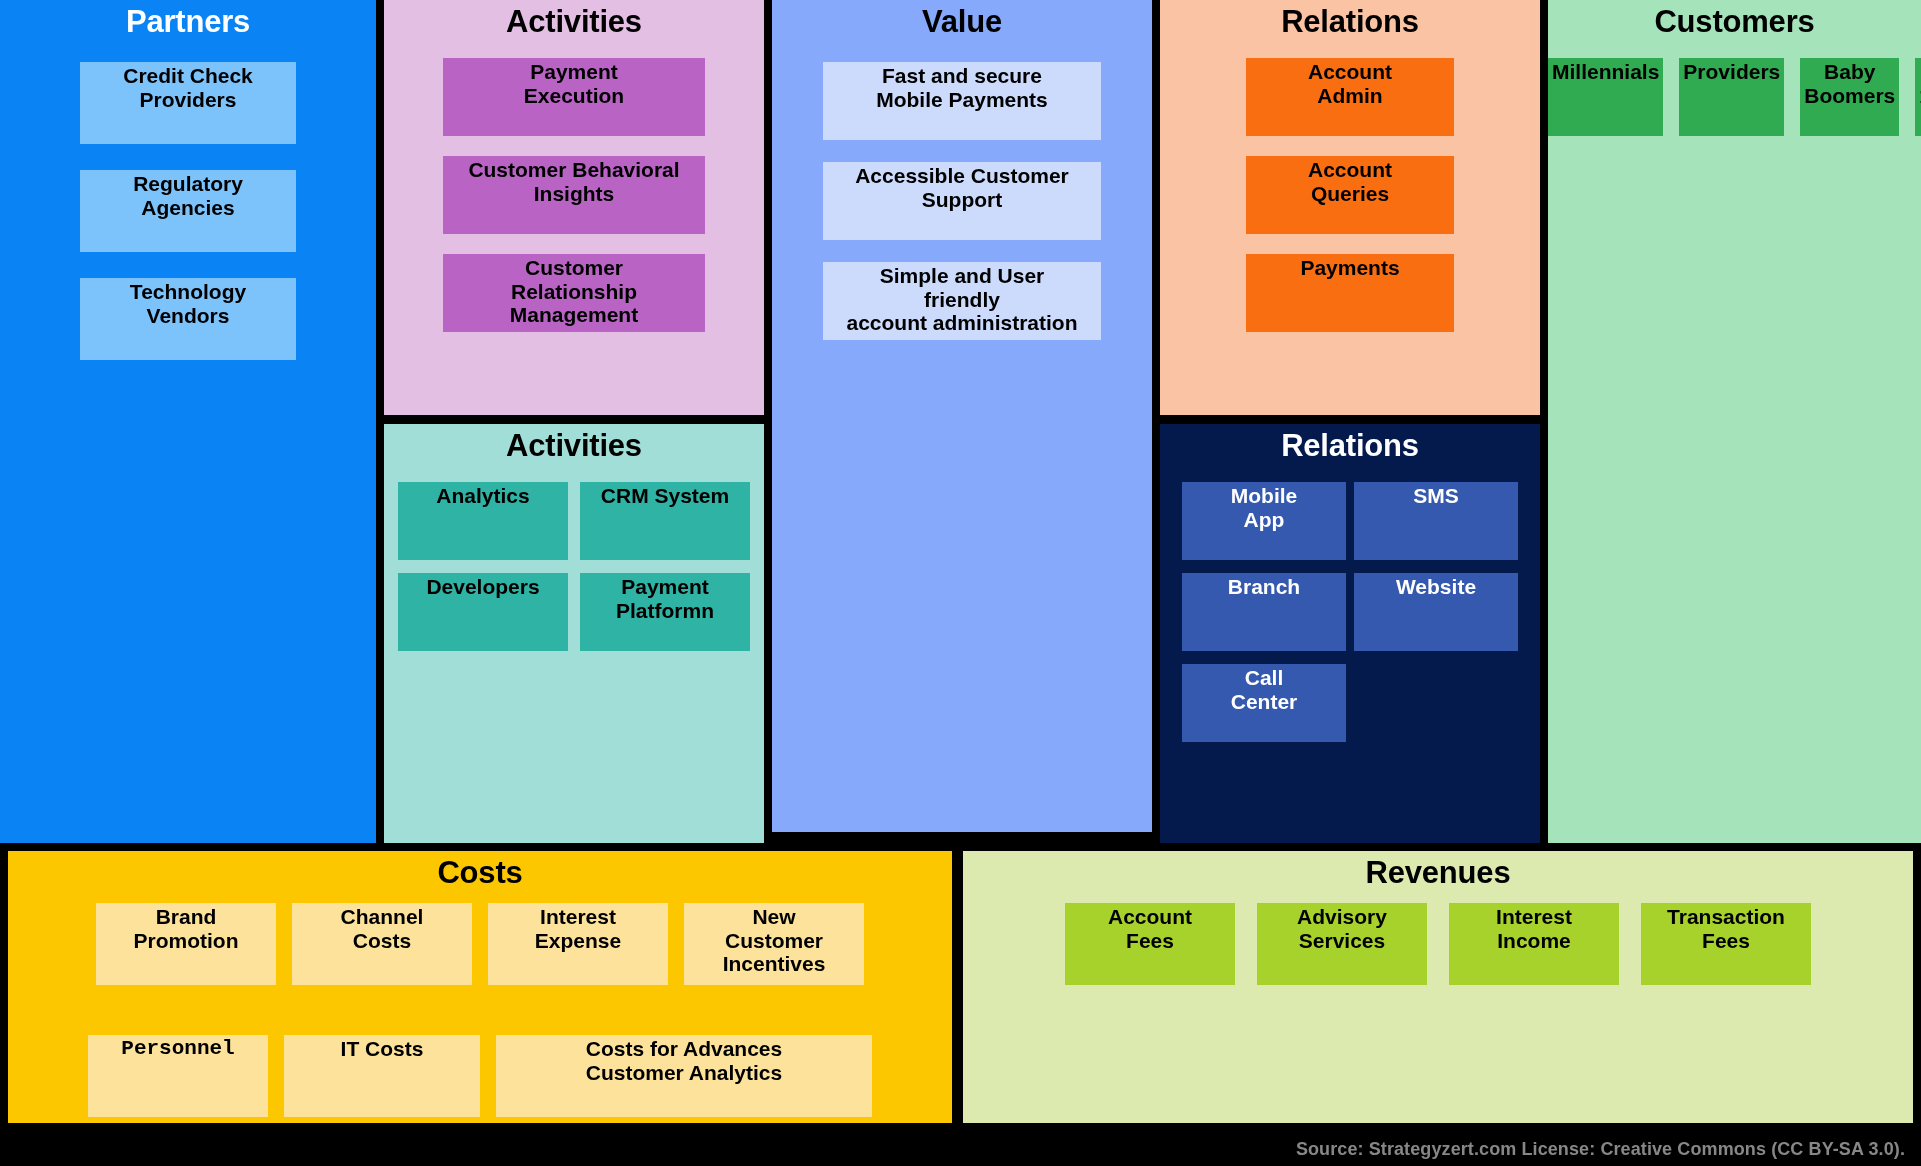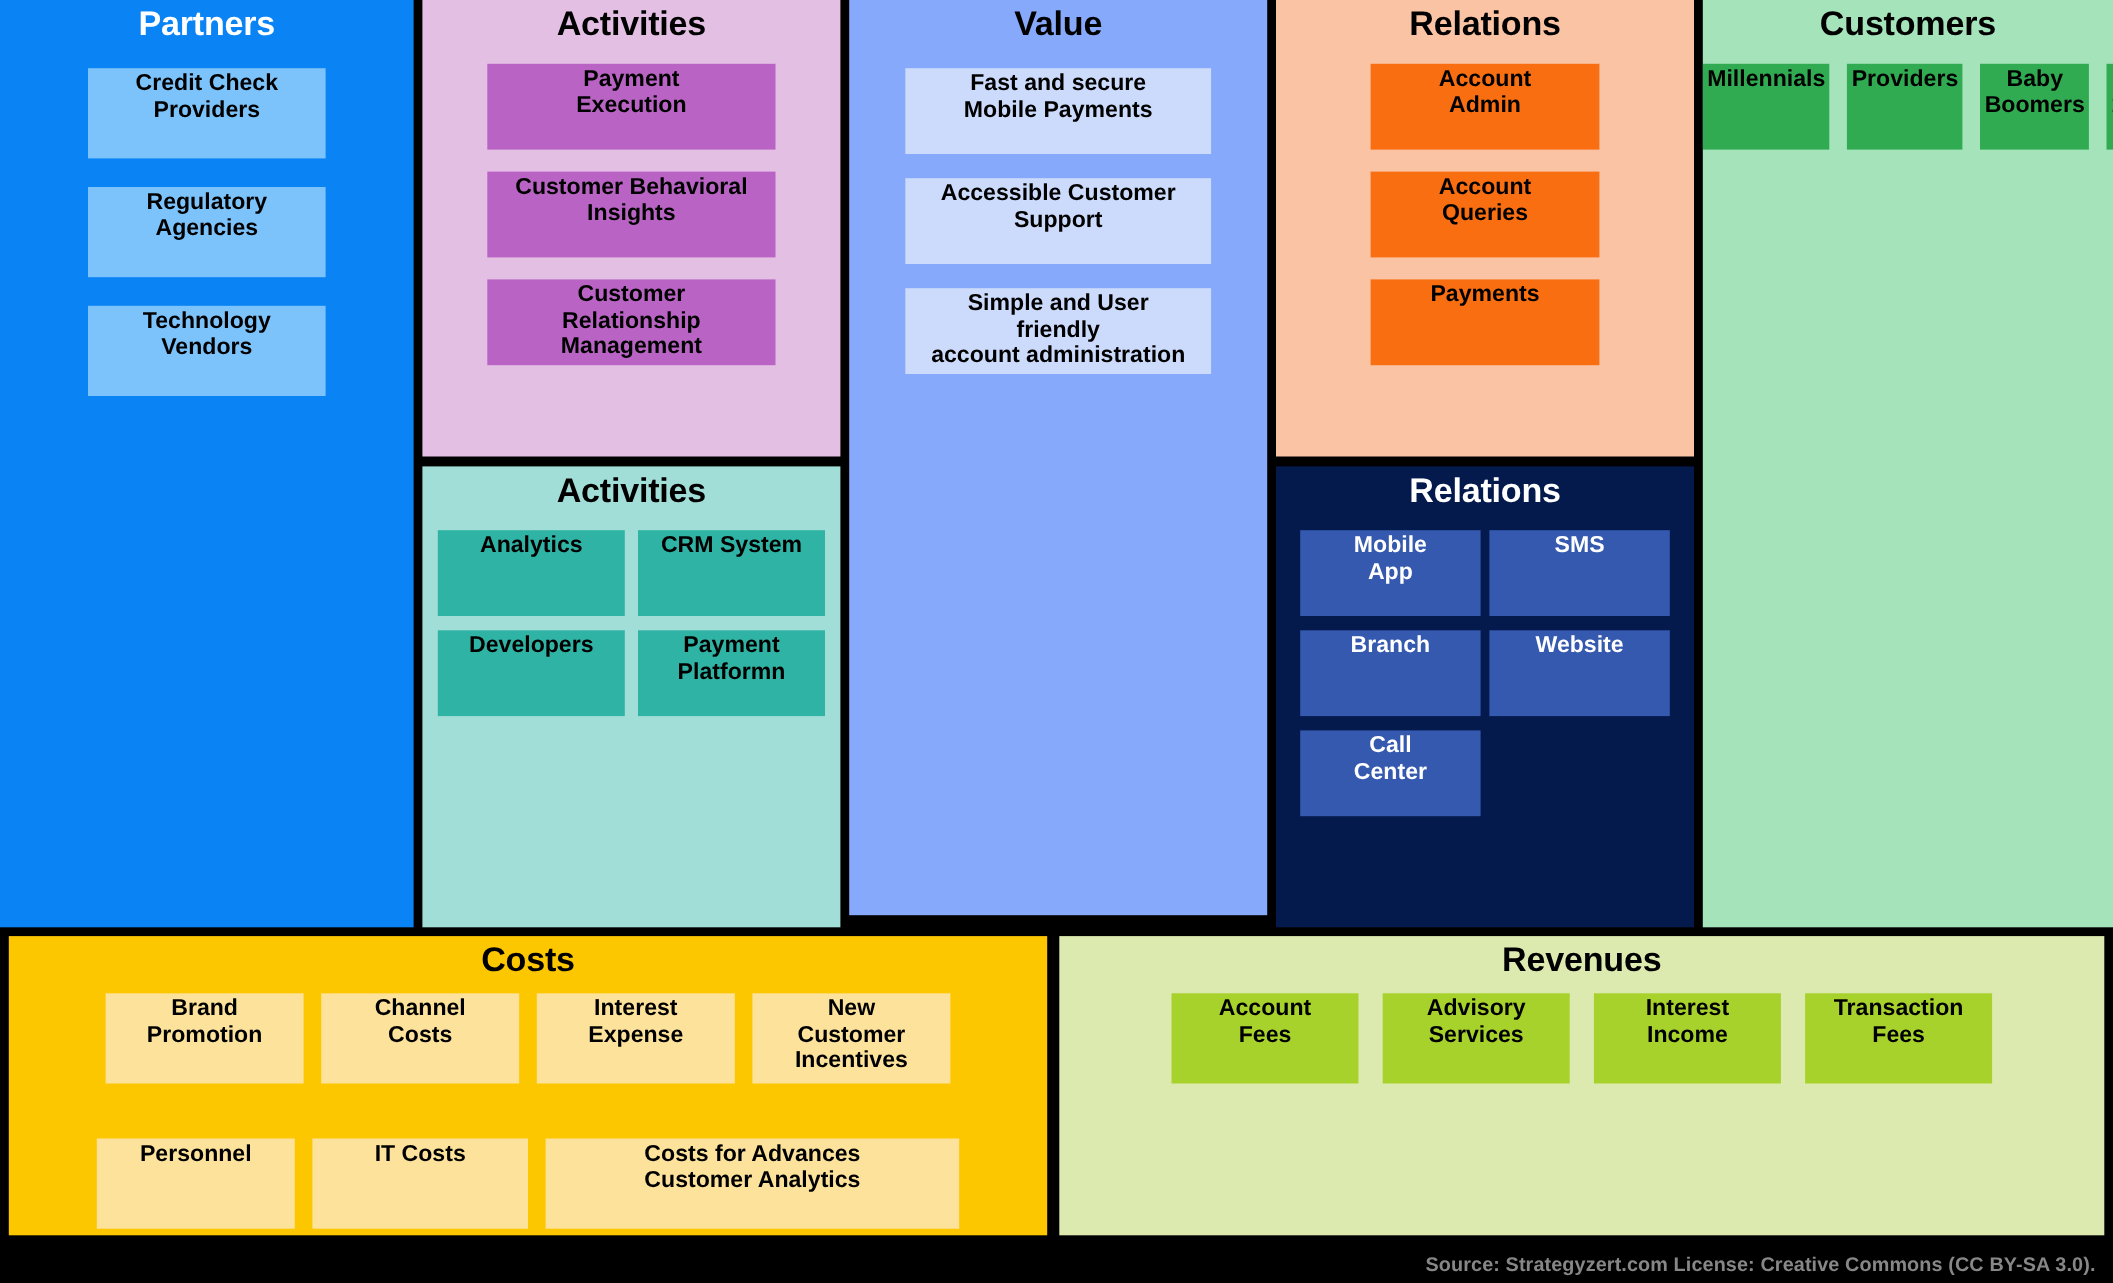--- a/index.html
+++ b/index.html
@@ -158,21 +158,21 @@
     position: absolute; left: 0; right: 0;
     display: flex; justify-content: center; gap: 16px;
   }
   #costs .row1 { top: 52px; }
   #costs .row2 { top: 184px; }
   #costs .card { background: #fce29a; height: 82px; }
   #costs .c-brand      { width: 180px; }
   #costs .c-channel    { width: 180px; }
   #costs .c-interest   { width: 180px; }
   #costs .c-newcust    { width: 180px; }
-  #costs .c-personnel  { width: 180px; }
+  #costs .c-personnel  { width: 180px; font-family: Liberation Mono, monospace; }
   #costs .c-it         { width: 196px; }
   #costs .c-advances   { width: 376px; }
 
   
   #revenues {
     left: 963px; top: 851px; width: 950px; height: 272px;
     background: #dceaaf;
   }
   #revenues .row {
     position: absolute; left: 0; right: 0; top: 52px;

